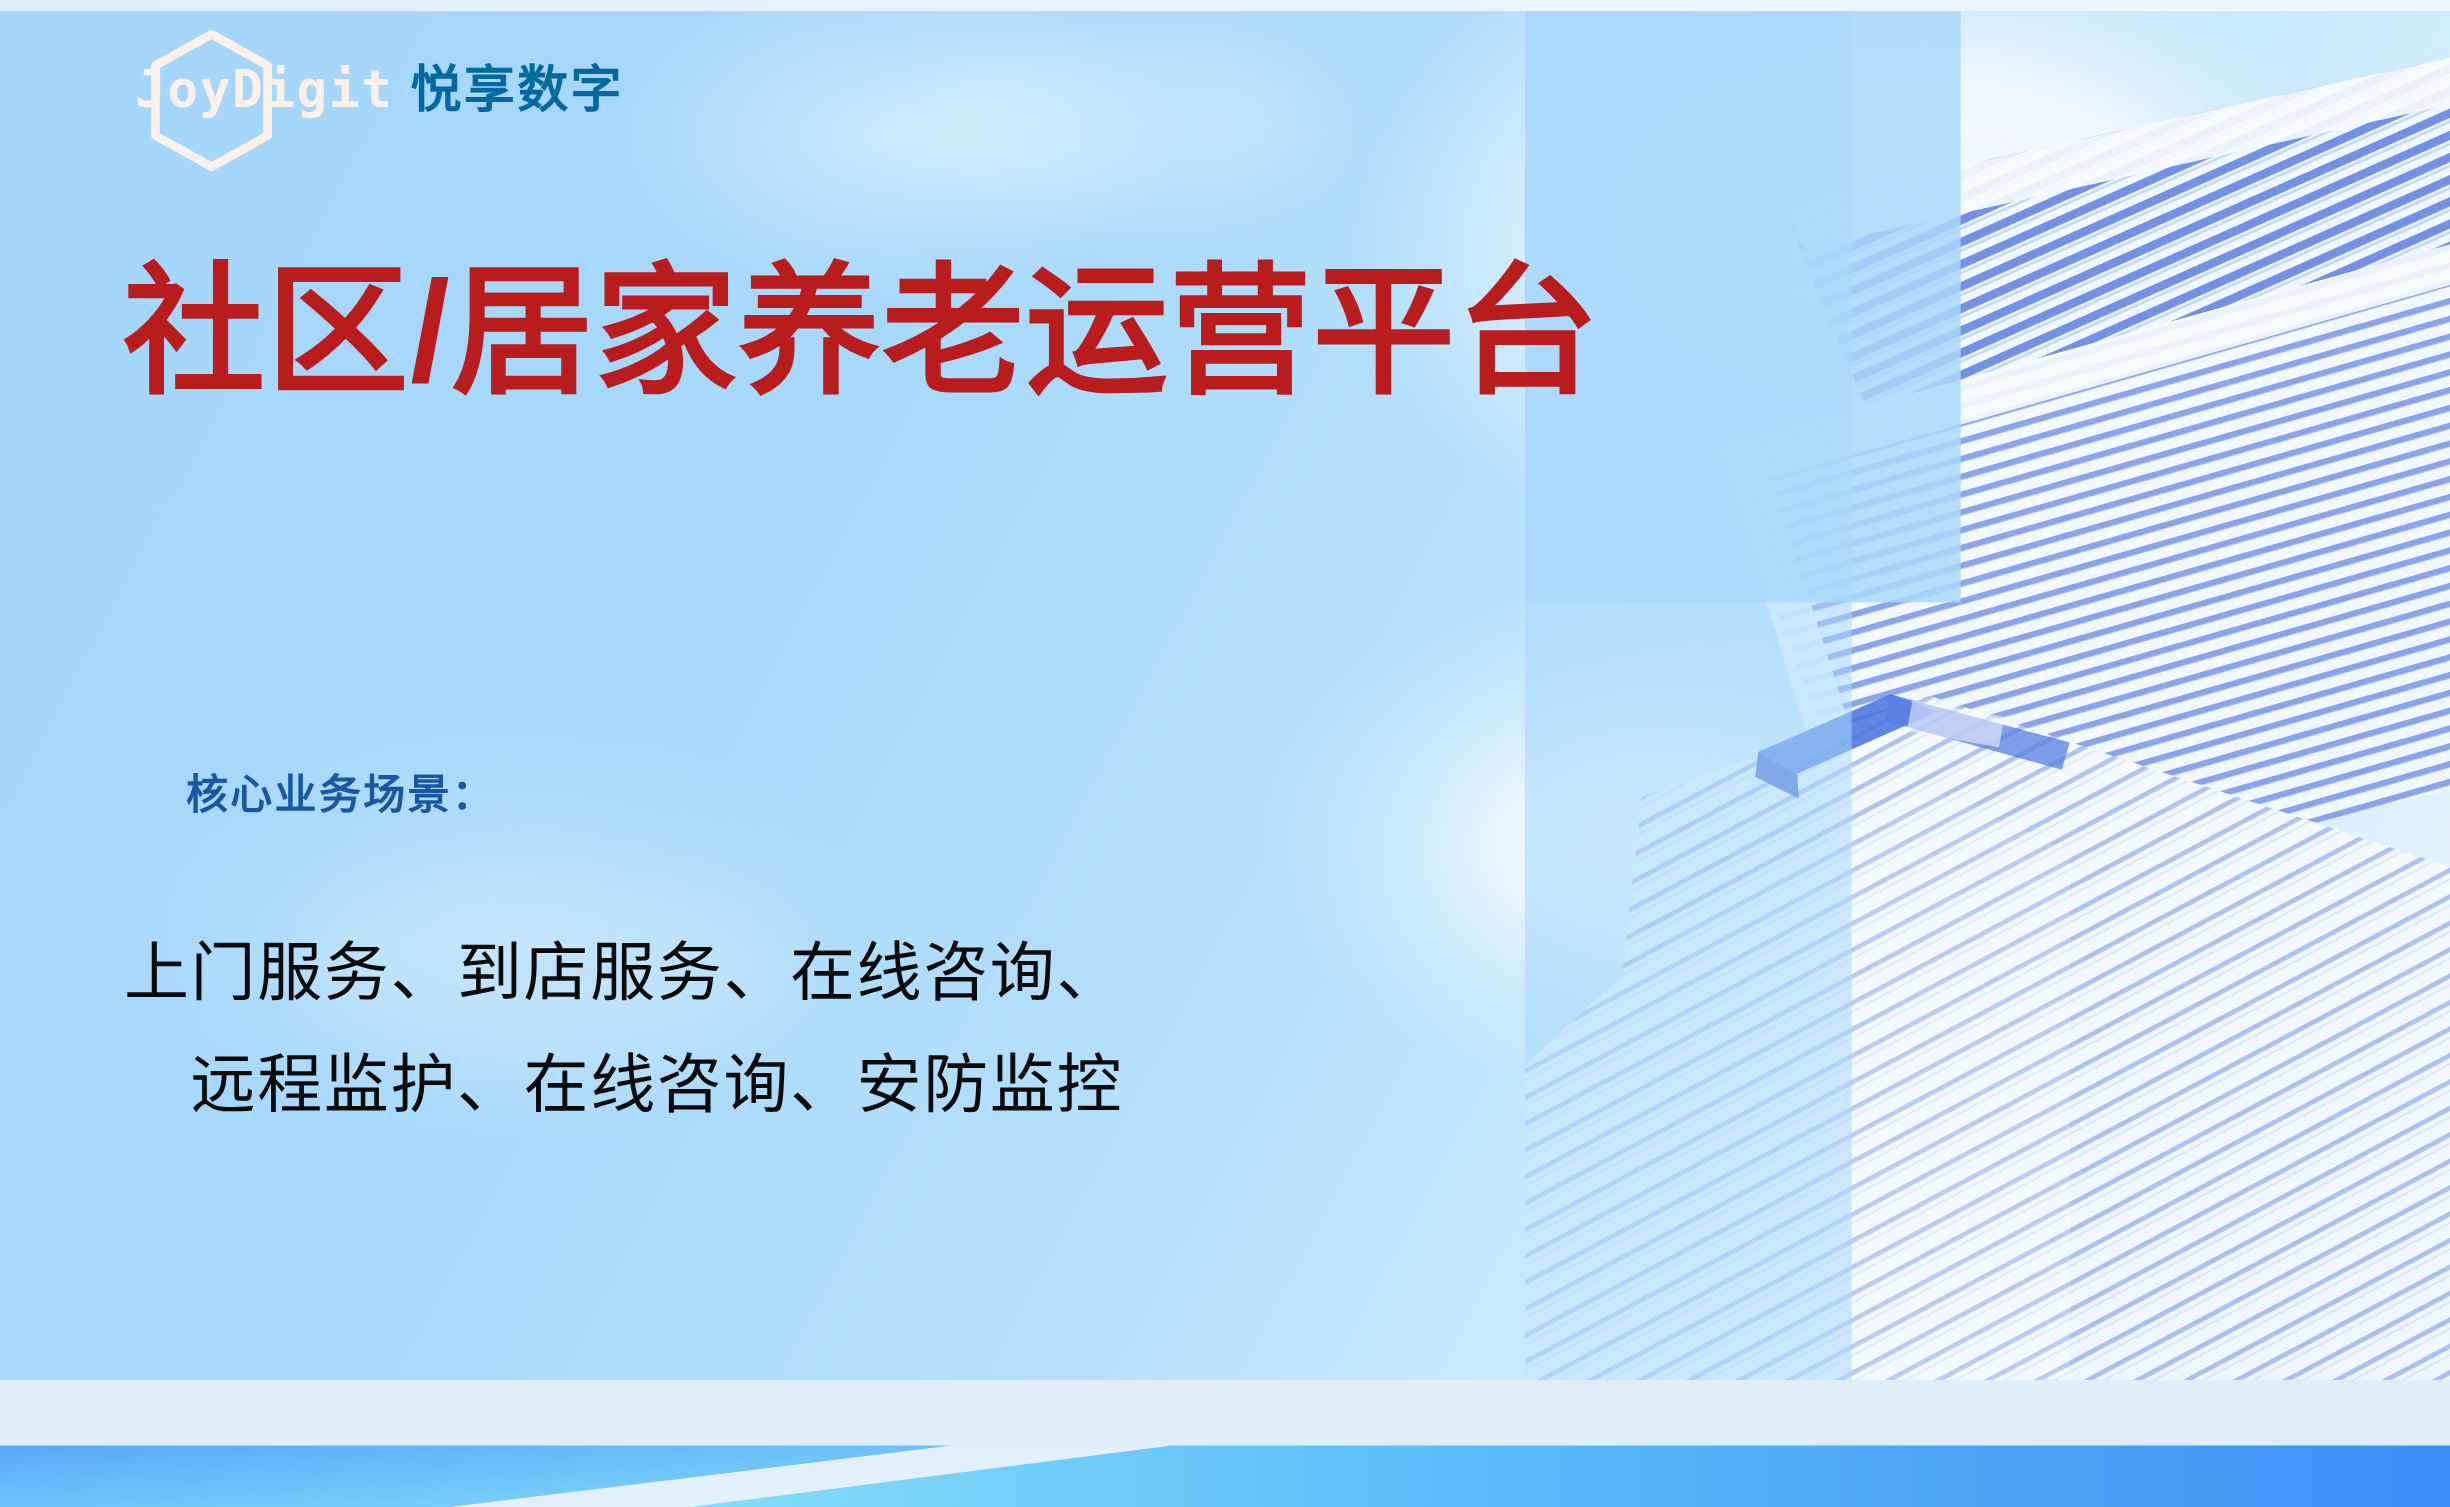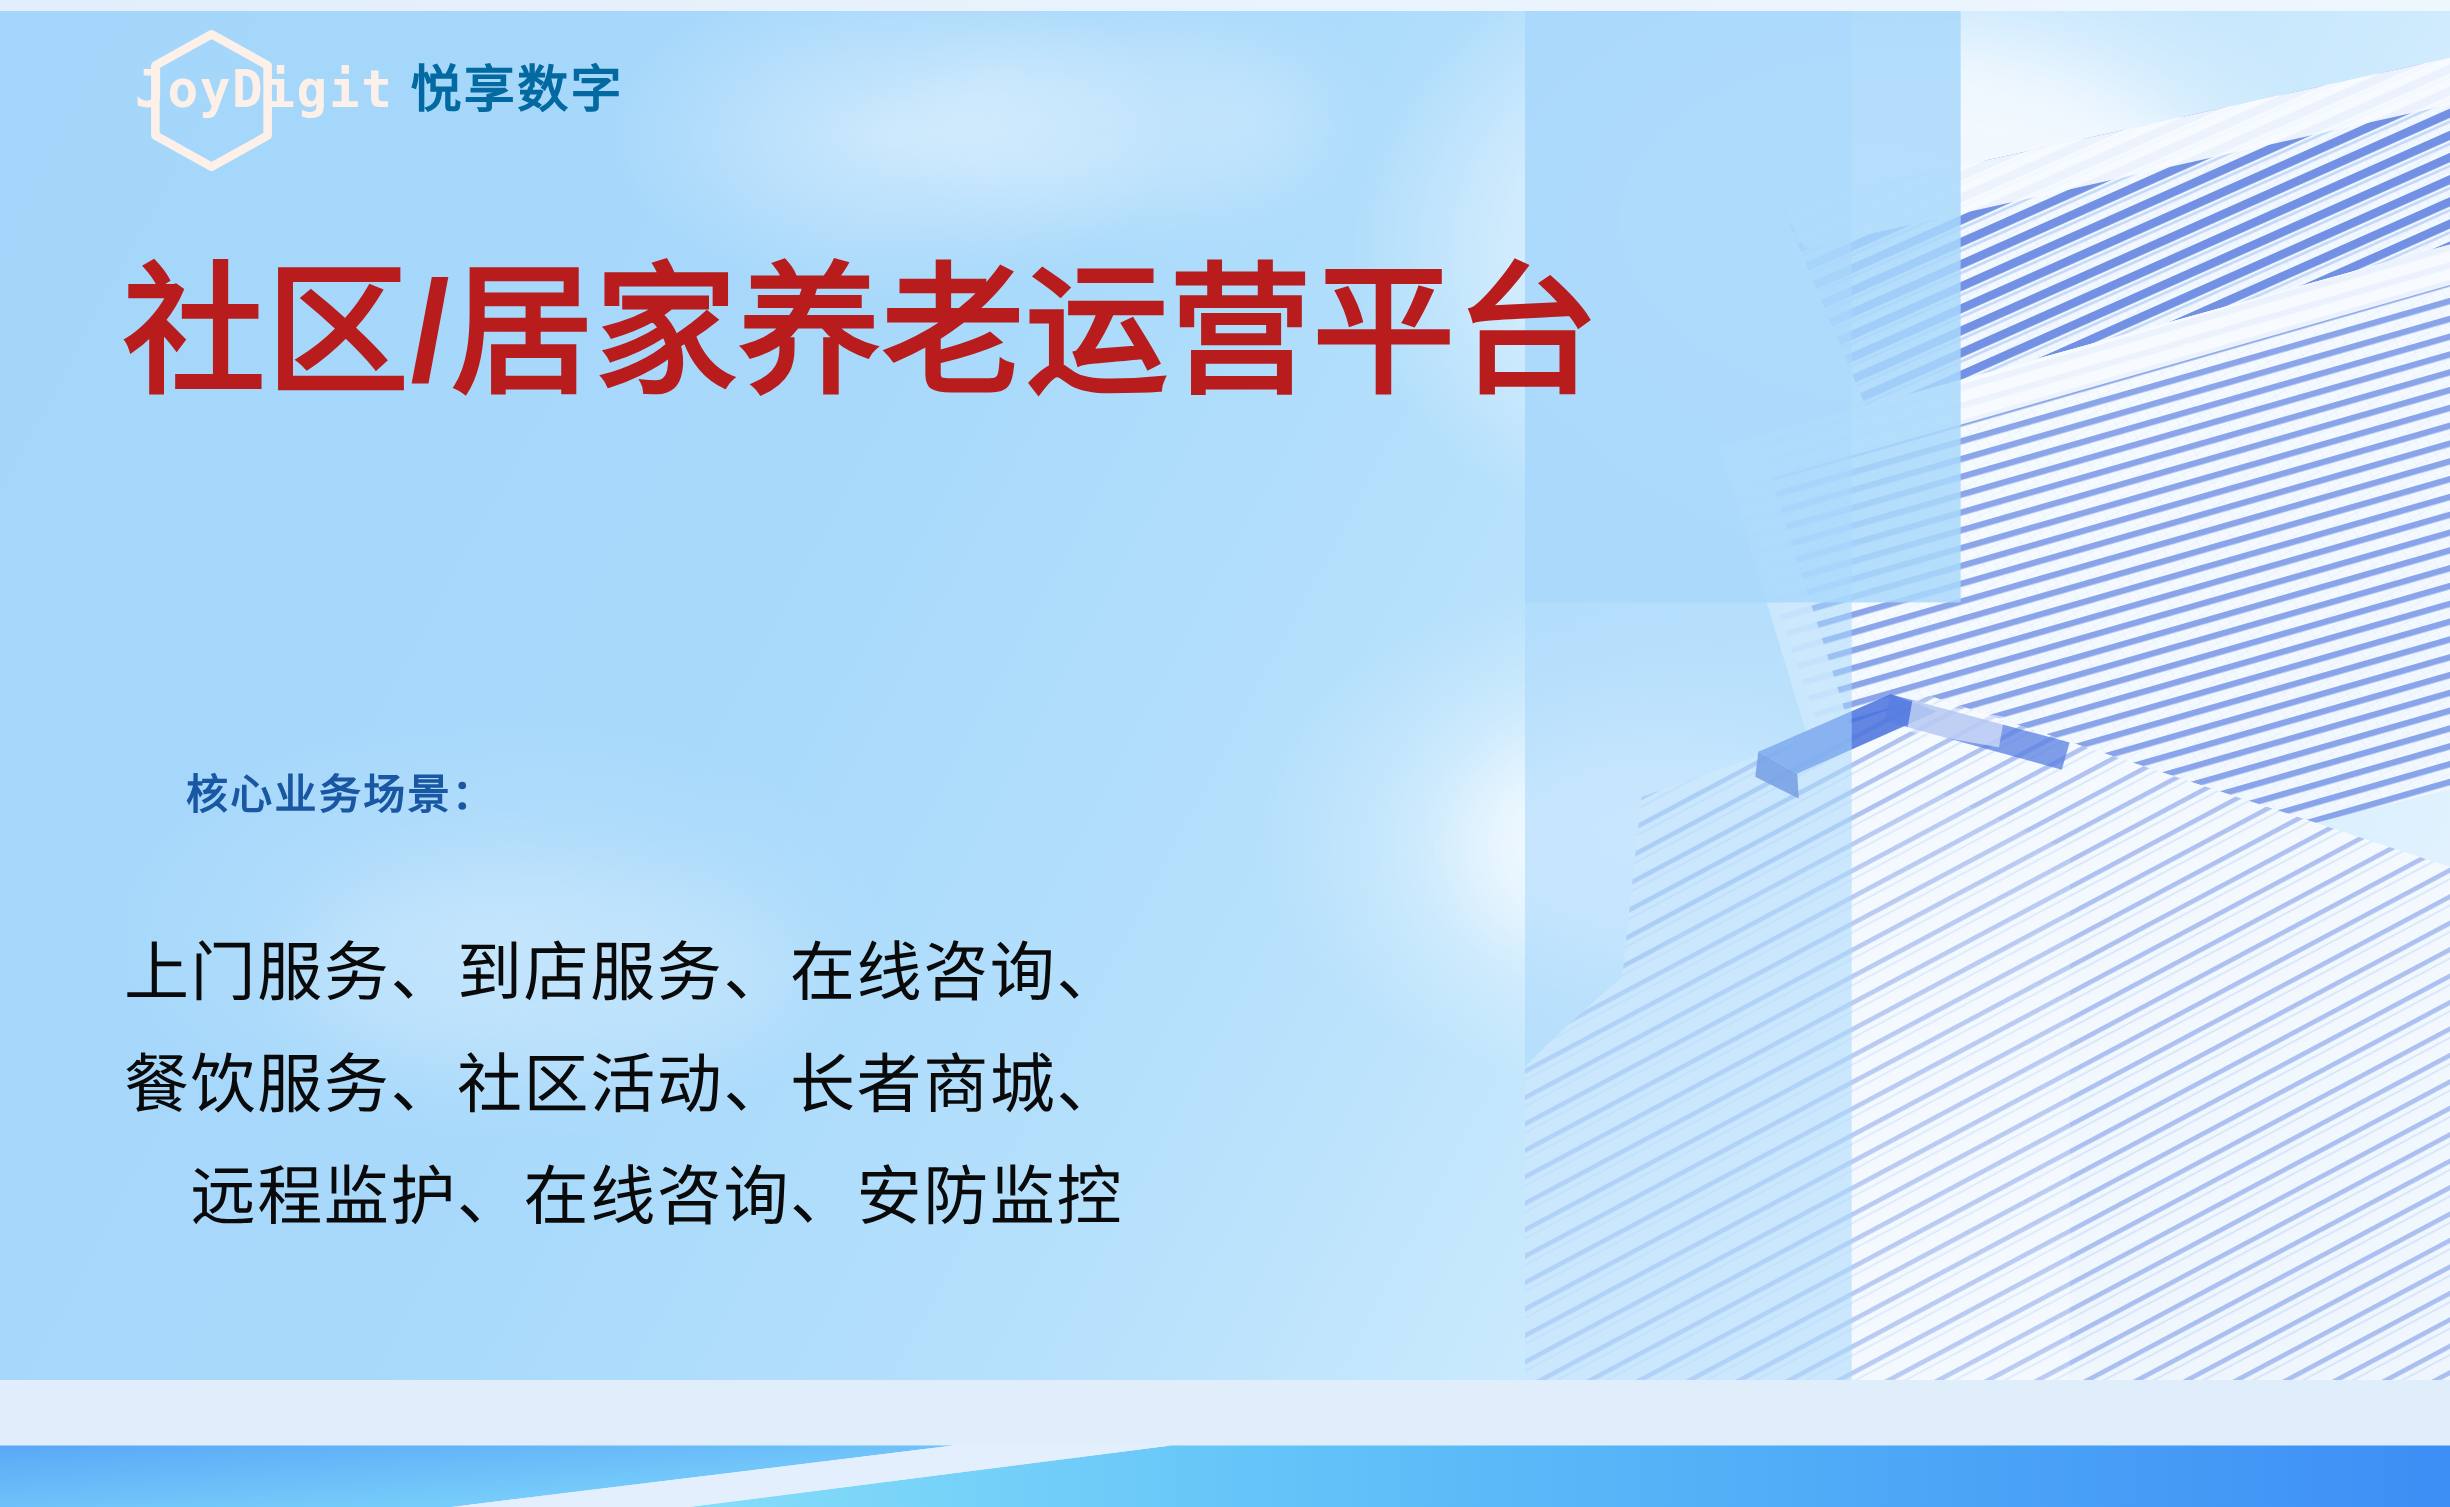--- a/index.html
+++ b/index.html
@@ -290,21 +290,20 @@
       <span class="logo-cn">悦享数字</span>
     </div>
   </div>
 
   <h1 class="title">社区/居家养老运营平台</h1>
 
   <h2 class="section-heading">核心业务场景：</h2>
 
   <div class="scenarios">
     <div class="line">上门服务、到店服务、在线咨询、</div>
-    <div class="line">餐饮服务、社区活动、长者商城、</div>
     <div class="line">远程监护、在线咨询、安防监控</div>
   </div>
 
   <div class="bottom-band"></div>
 
   <div class="band-shapes">
     <svg viewBox="0 0 3149 164" preserveAspectRatio="none" aria-hidden="true">
       <defs>
         <linearGradient id="bandLeft" x1="0" y1="0" x2="1" y2="1">
           <stop offset="0%" stop-color="#5aa8f7"></stop>

